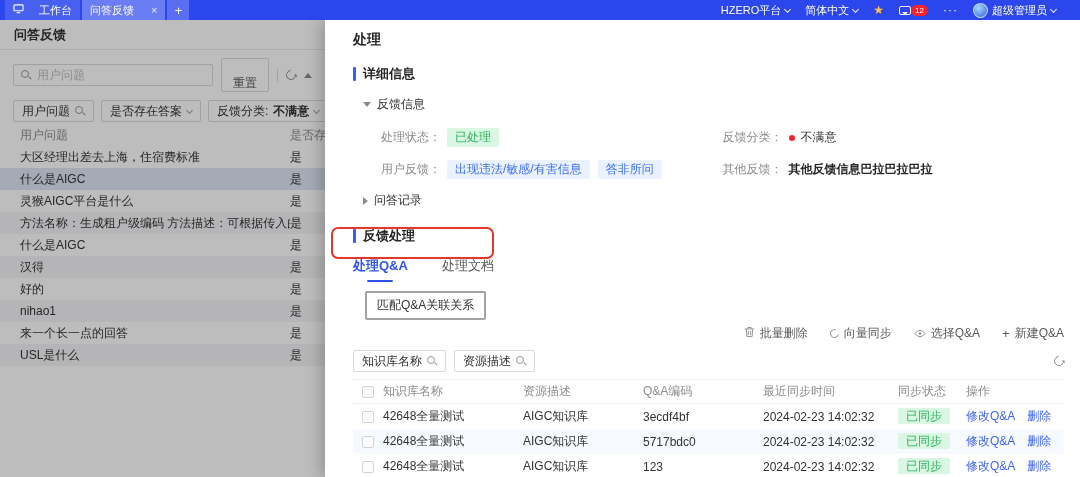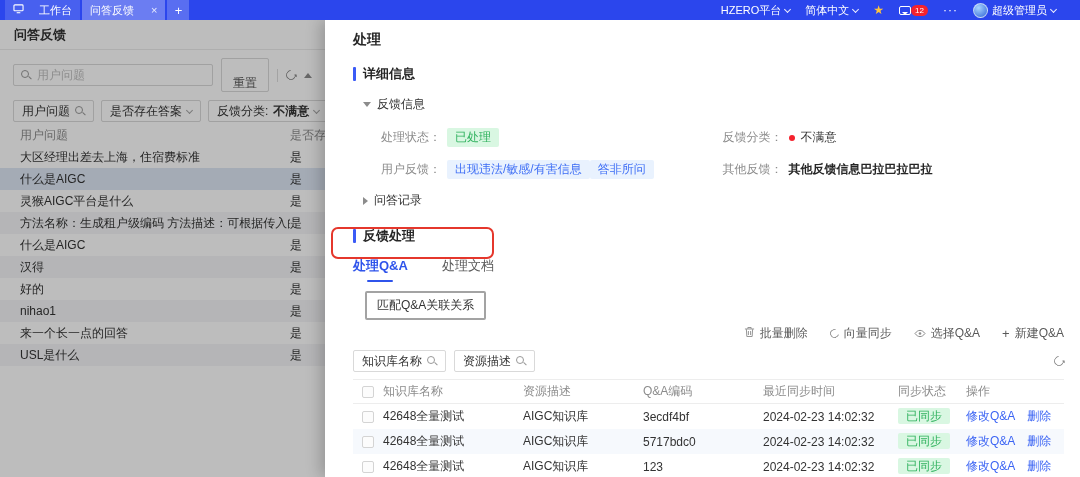--- a/index.html
+++ b/index.html
@@ -79,21 +79,21 @@
   .group-toggle { display:flex; align-items:center; gap:6px; margin:13px 0 0 10px; color:#333; }
   .tri-down { width:0; height:0; border-left:4px solid transparent; border-right:4px solid transparent;
               border-top:5px solid #8c8c8c; }
   .tri-right { width:0; height:0; border-top:4px solid transparent; border-bottom:4px solid transparent;
                border-left:5px solid #8c8c8c; }
   .fields { display:grid; grid-template-columns:1fr 1fr; row-gap:13px; margin:15px 0 0 28px; }
   .field { display:flex; align-items:center; gap:6px; }
   .flabel { color:#8c8c8c; white-space:nowrap; }
   .badge-green { background:#d9f7e2; color:#30b25e; border-radius:2px; padding:1px 8px; }
   .dot-red { width:6px; height:6px; border-radius:50%; background:#f5222d; display:inline-block; }
-  .tagset { display:flex; gap:0; }
+  .tagset { display:flex; gap:8px; }
   .tag-blue { background:#e9f2fe; color:#3e6ef5; border-radius:2px; padding:1px 8px; white-space:nowrap; }
   .strong-val { font-weight:bold; color:#262626; }
   .tabs { display:flex; gap:34px; margin-top:12px; }
   .tab-item { font-size:13px; color:#595959; padding-bottom:7px; position:relative; cursor:default; }
   .tab-item.active { color:#2f54eb; font-weight:bold; }
   .tab-item.active::after { content:""; position:absolute; left:50%; transform:translateX(-50%); bottom:0;
                             width:26px; height:2.5px; background:#2f54eb; border-radius:2px; }
   .match-btn { display:inline-block; margin-top:9px; border:2px solid #a3a3a3; border-radius:2px;
                background:#fff; padding:4px 10px; font-size:12px; color:#333;margin-left:12px; }
   .toolbar { display:flex; justify-content:flex-end; align-items:center; gap:22px; margin-top:5px; color:#595959; }

